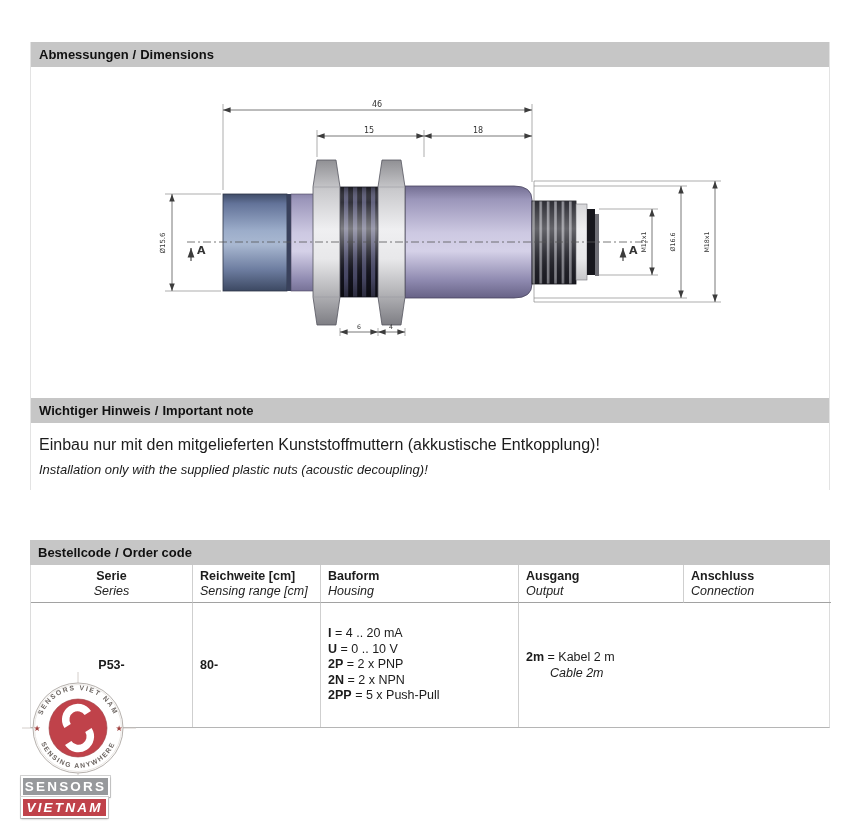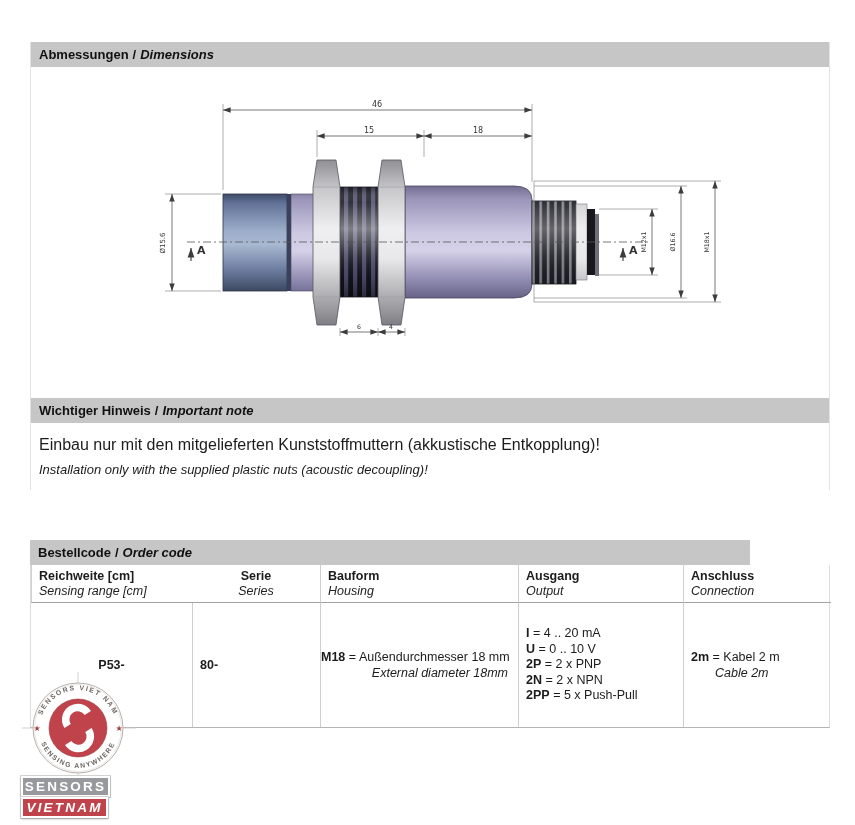--- a/index.html
+++ b/index.html
@@ -5,21 +5,21 @@
   html,body{margin:0;padding:0;background:#fff;}
   .page{position:relative;width:855px;height:825px;background:#fff;overflow:hidden;
         font-family:"Liberation Sans","DejaVu Sans",sans-serif;color:#1c1c1c;}
   .section{position:absolute;box-sizing:border-box;}
   .sec-dim{left:30px;top:42px;width:800px;height:448px;
            border-left:1px solid #e3e3e3;border-right:1px solid #e3e3e3;}
   .bar{position:absolute;left:0;width:798px;height:25px;line-height:25px;
        background:#c6c6c6;padding-left:8px;box-sizing:border-box;
        font-size:13px;font-weight:bold;color:#111;}
   .bar .sep{margin:0 4px;}
-  .bar .en{font-style:italic;}
+  .bar .en{}
   .drawing{position:absolute;left:0;top:25px;}
   .note-de{position:absolute;left:8px;top:394px;font-size:16px;}
   .note-en{position:absolute;left:8px;top:420px;font-size:13px;font-style:italic;}
   .sec-order{left:30px;top:540px;width:800px;}
   .grid{position:absolute;top:25px;left:0;display:grid;
         grid-template-columns:161px 128px 198px 165px 148px;
         grid-template-rows:38px 124px;width:800px;box-sizing:border-box;
         border-left:1px solid #dcdcdc;border-right:1px solid #dcdcdc;
         border-bottom:1px solid #b5b5b5;background:#fff;}
   .th,.td{box-sizing:border-box;border-left:1px solid #cfcfcf;font-size:12.5px;}
@@ -174,55 +174,51 @@
     </svg>
 
     <div class="bar" style="top:356px;">
       <span>Wichtiger Hinweis</span><span class="sep">/</span><span class="en">Important note</span>
     </div>
     <div class="note-de">Einbau nur mit den mitgelieferten Kunststoffmuttern (akkustische Entkopplung)!</div>
     <div class="note-en">Installation only with the supplied plastic nuts (acoustic decoupling)!</div>
   </div>
 
   <div class="section sec-order">
-    <div class="bar" style="top:0;width:720px;">
+    <div class="bar" style="top:0;width:800px;">
       <span>Bestellcode</span><span class="sep">/</span><span class="en">Order code</span>
     </div>
 
     <div class="grid">
-      <div class="th th-pad">
-        <div class="th-de">Reichweite [cm]</div>
-        <div class="th-en">Sensing range [cm]</div>
-      </div>
       <div class="th th-c1 no-bl">
         <div class="th-de">Serie</div>
         <div class="th-en">Series</div>
       </div>
       <div class="th th-pad">
+        <div class="th-de">Reichweite [cm]</div>
+        <div class="th-en">Sensing range [cm]</div>
+      </div>
+      <div class="th th-pad">
         <div class="th-de">Bauform</div>
         <div class="th-en">Housing</div>
       </div>
       <div class="th th-pad">
         <div class="th-de">Ausgang</div>
         <div class="th-en">Output</div>
       </div>
       <div class="th th-pad">
         <div class="th-de">Anschluss</div>
         <div class="th-en">Connection</div>
       </div>
 
       <div class="td td-c1 no-bl">
         <span class="b">P53-</span>
       </div>
       <div class="td td-c2">
         <span class="b">80-</span>
-      </div>
-      <div class="td td-c3">
-        <div><span class="b">M18</span> <span>= Außendurchmesser 18 mm</span></div>
-        <div class="it">External diameter 18mm</div>
       </div>
       <div class="td td-c4">
         <div class="out-line"><span class="b">I</span> <span>= 4 .. 20 mA</span></div>
         <div class="out-line"><span class="b">U</span> <span>= 0 .. 10 V</span></div>
         <div class="out-line"><span class="b">2P</span> <span>= 2 x PNP</span></div>
         <div class="out-line"><span class="b">2N</span> <span>= 2 x NPN</span></div>
         <div class="out-line"><span class="b">2PP</span> <span>= 5 x Push-Pull</span></div>
       </div>
       <div class="td td-c5">
         <div><span class="b">2m</span> <span>= Kabel 2 m</span></div>

